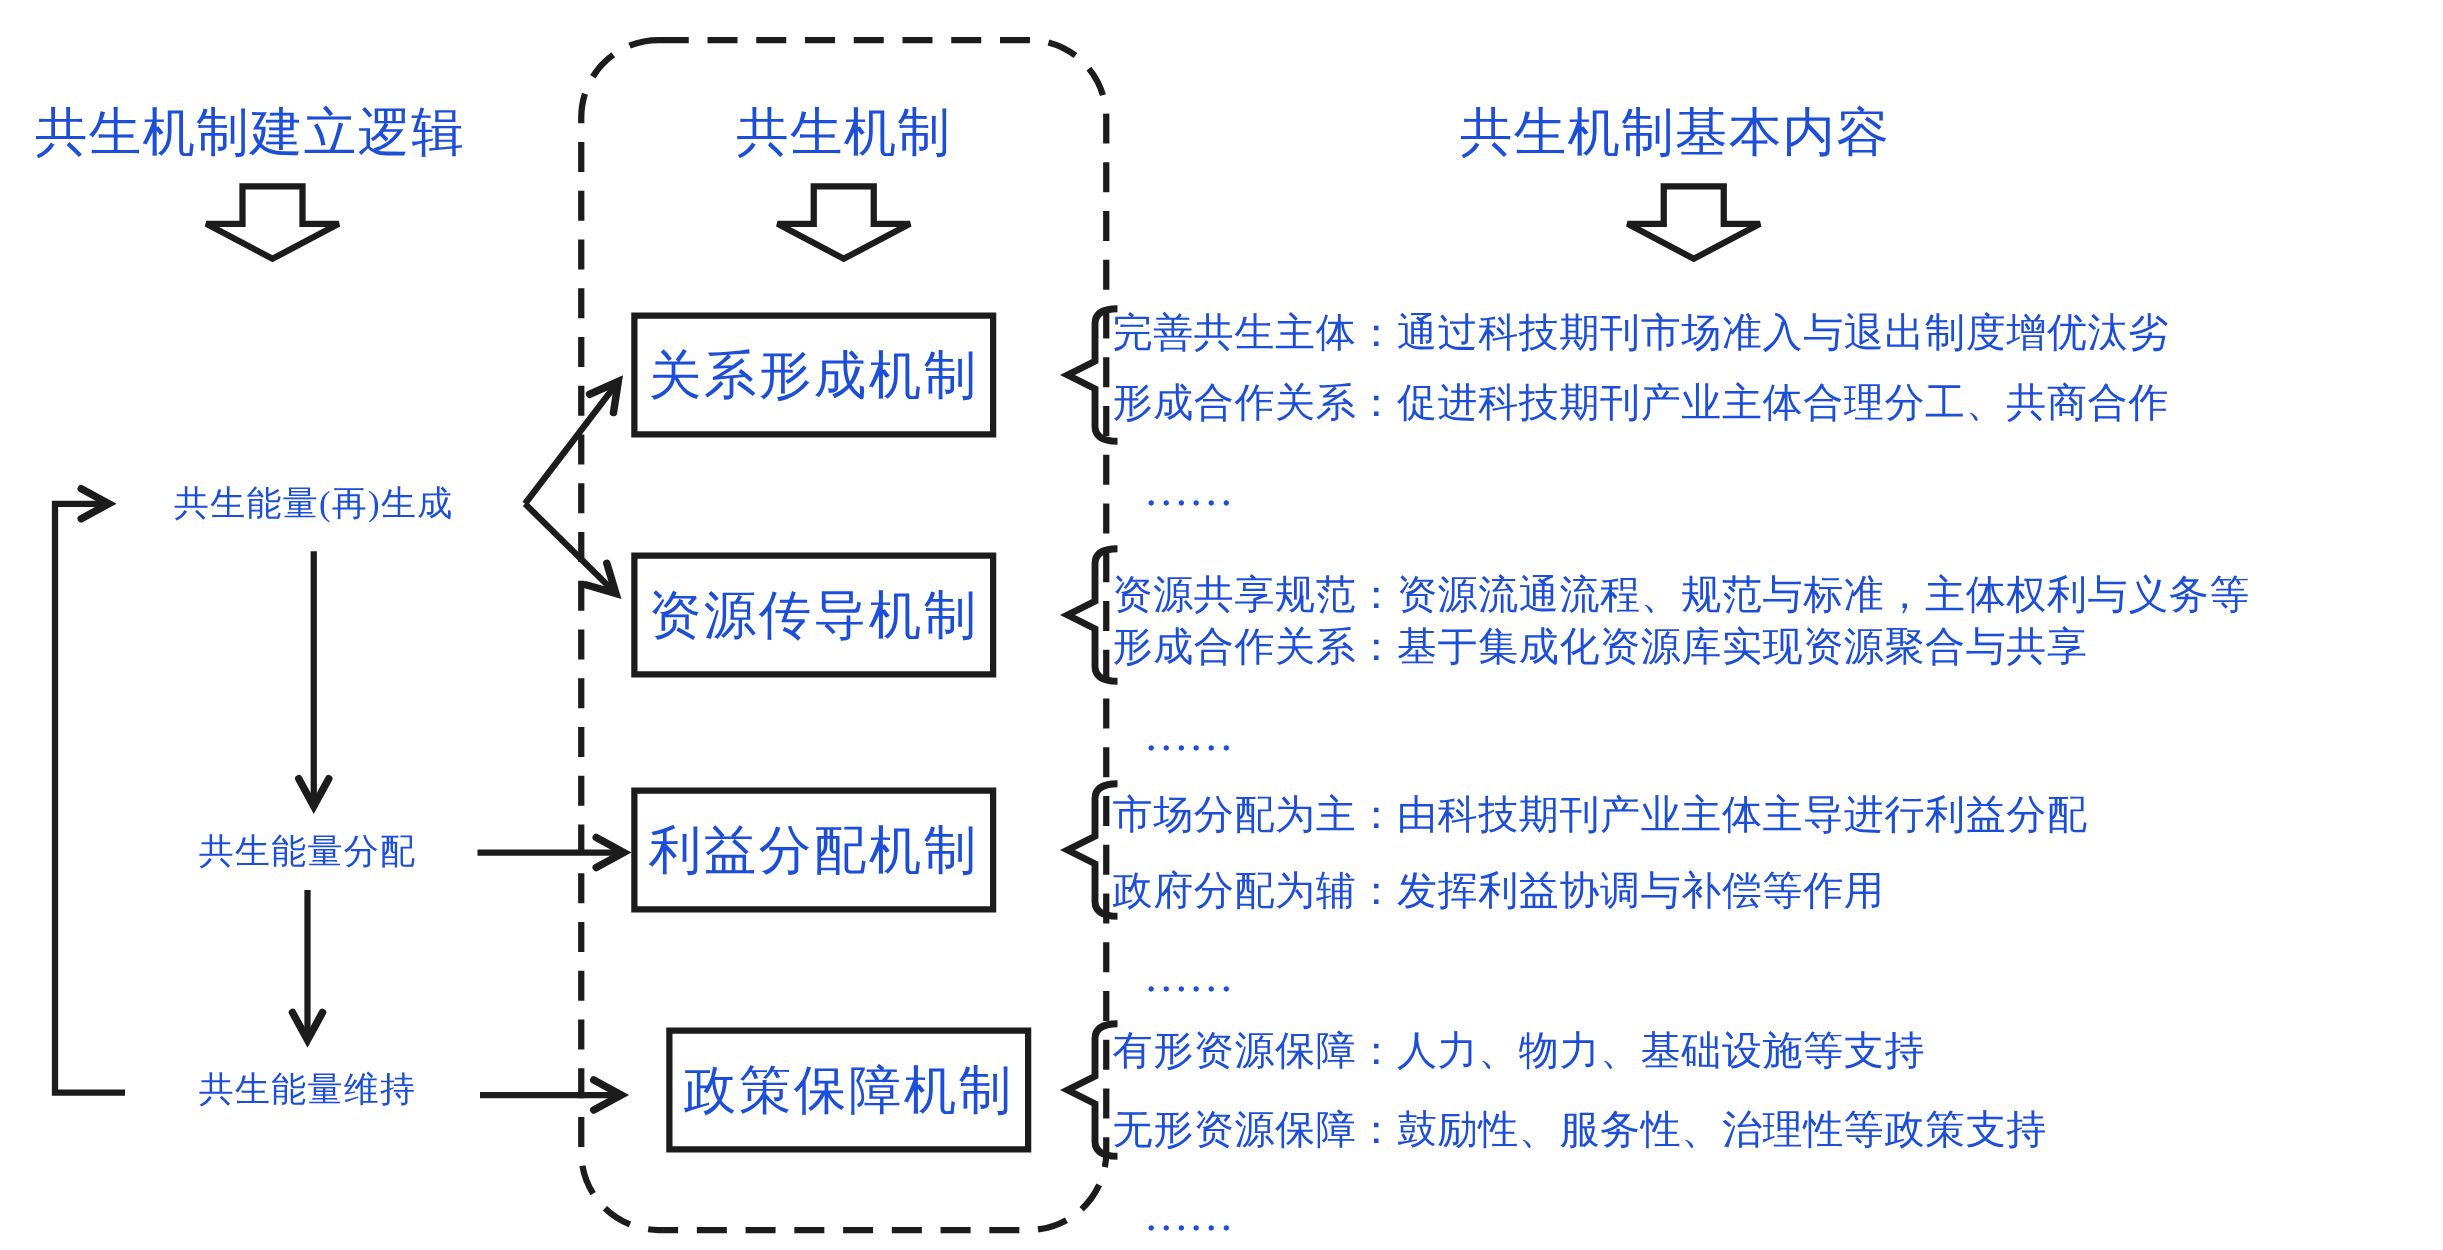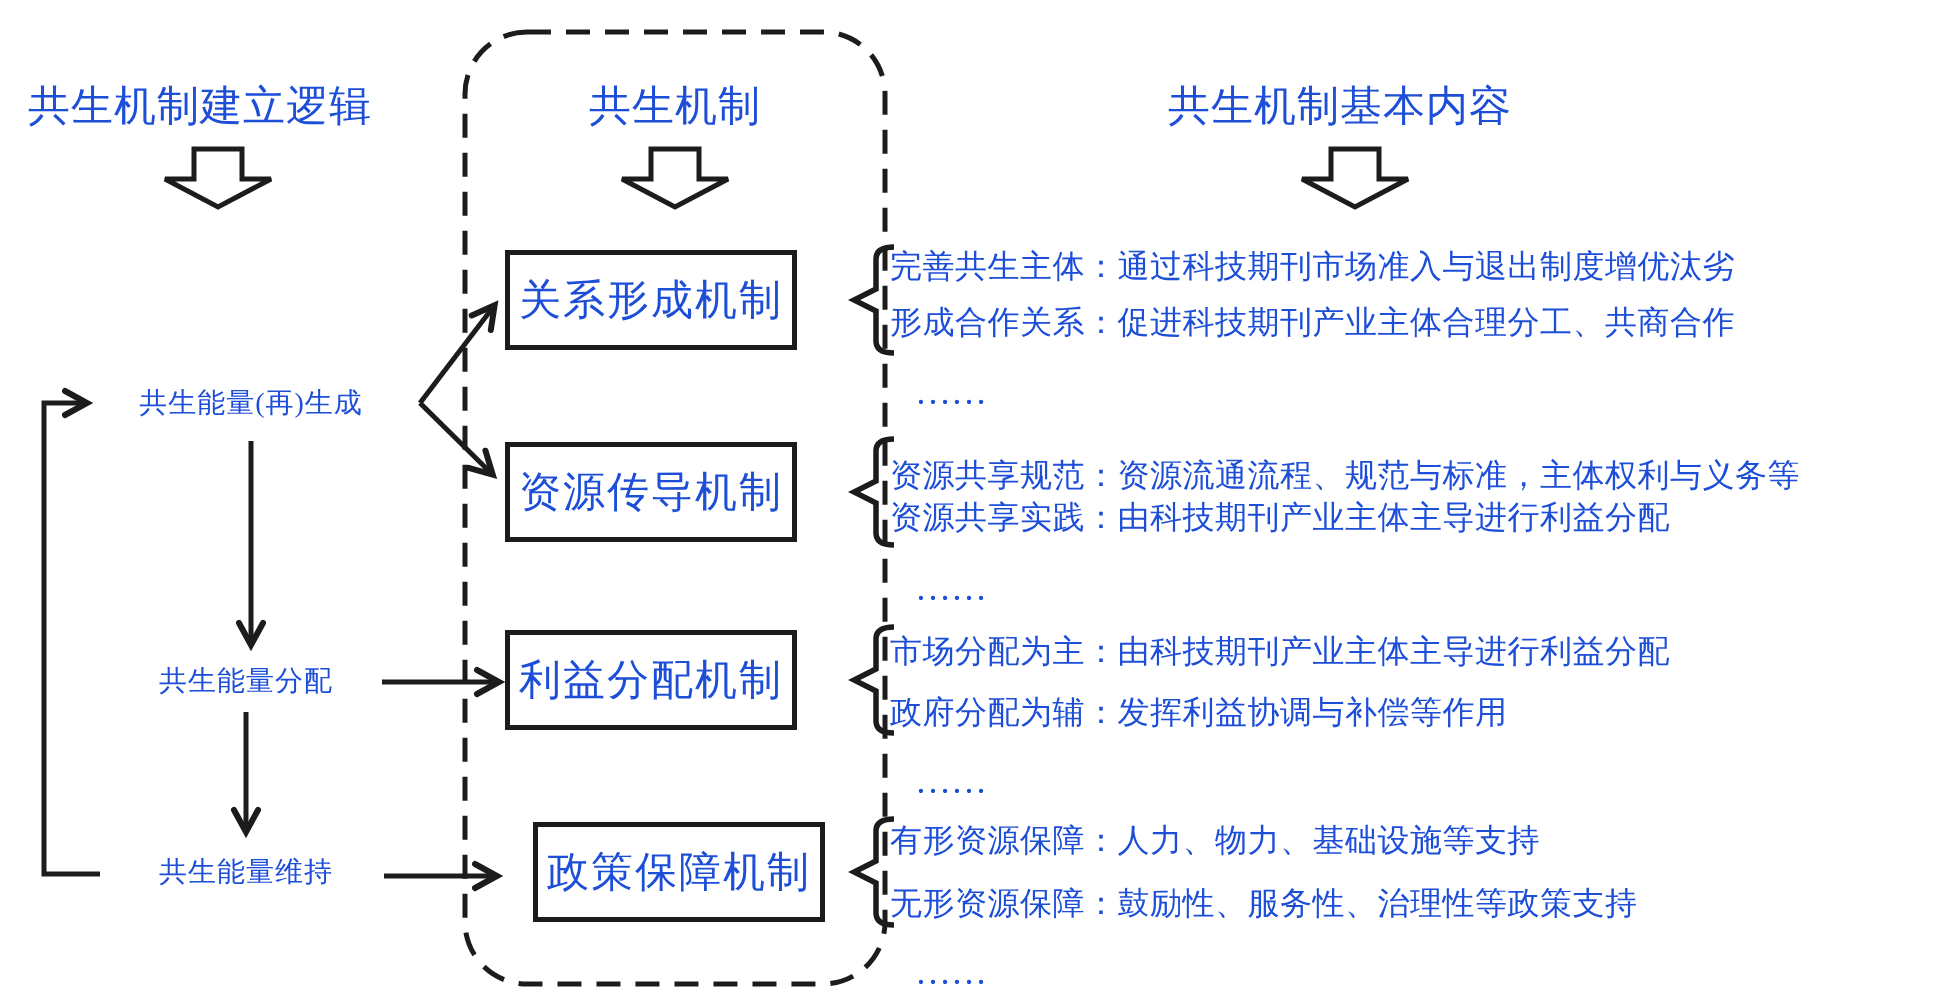--- a/index.html
+++ b/index.html
@@ -116,21 +116,21 @@
   </svg>
   <svg class="widget" style="left:848px; top:816px;" width="48" height="112" viewBox="0 0 48 112">
     <path d="M46,3 Q28,3 28,15 L28,45 L6,56 L28,67 L28,97 Q28,109 46,109" fill="none" stroke="#1c1c1c" stroke-width="5.5" stroke-linejoin="miter"></path>
   </svg>
 
   <div class="abs detail-line" style="top:248px;">完善共生主体：通过科技期刊市场准入与退出制度增优汰劣</div>
   <div class="abs detail-line" style="top:304px;">形成合作关系：促进科技期刊产业主体合理分工、共商合作</div>
   <div class="abs ellipsis-line" style="top:374px;">……</div>
 
   <div class="abs detail-line" style="top:437px;margin-top:20px;">资源共享规范：资源流通流程、规范与标准，主体权利与义务等</div>
-  <div class="abs detail-line" style="top:499px;">资源共享实践：由科技期刊产业主体主导进行利益分配</div>
+  <div class="abs detail-line" style="top:499px;">形成合作关系：基于集成化资源库实现资源聚合与共享</div>
   <div class="abs ellipsis-line" style="top:570px;">……</div>
 
   <div class="abs detail-line" style="top:633px;">市场分配为主：由科技期刊产业主体主导进行利益分配</div>
   <div class="abs detail-line" style="top:694px;">政府分配为辅：发挥利益协调与补偿等作用</div>
   <div class="abs ellipsis-line" style="top:763px;">……</div>
 
   <div class="abs detail-line" style="top:822px;">有形资源保障：人力、物力、基础设施等支持</div>
   <div class="abs detail-line" style="top:885px;text-align:right;">无形资源保障：鼓励性、服务性、治理性等政策支持</div>
   <div class="abs ellipsis-line" style="top:954px;">……</div>
 

